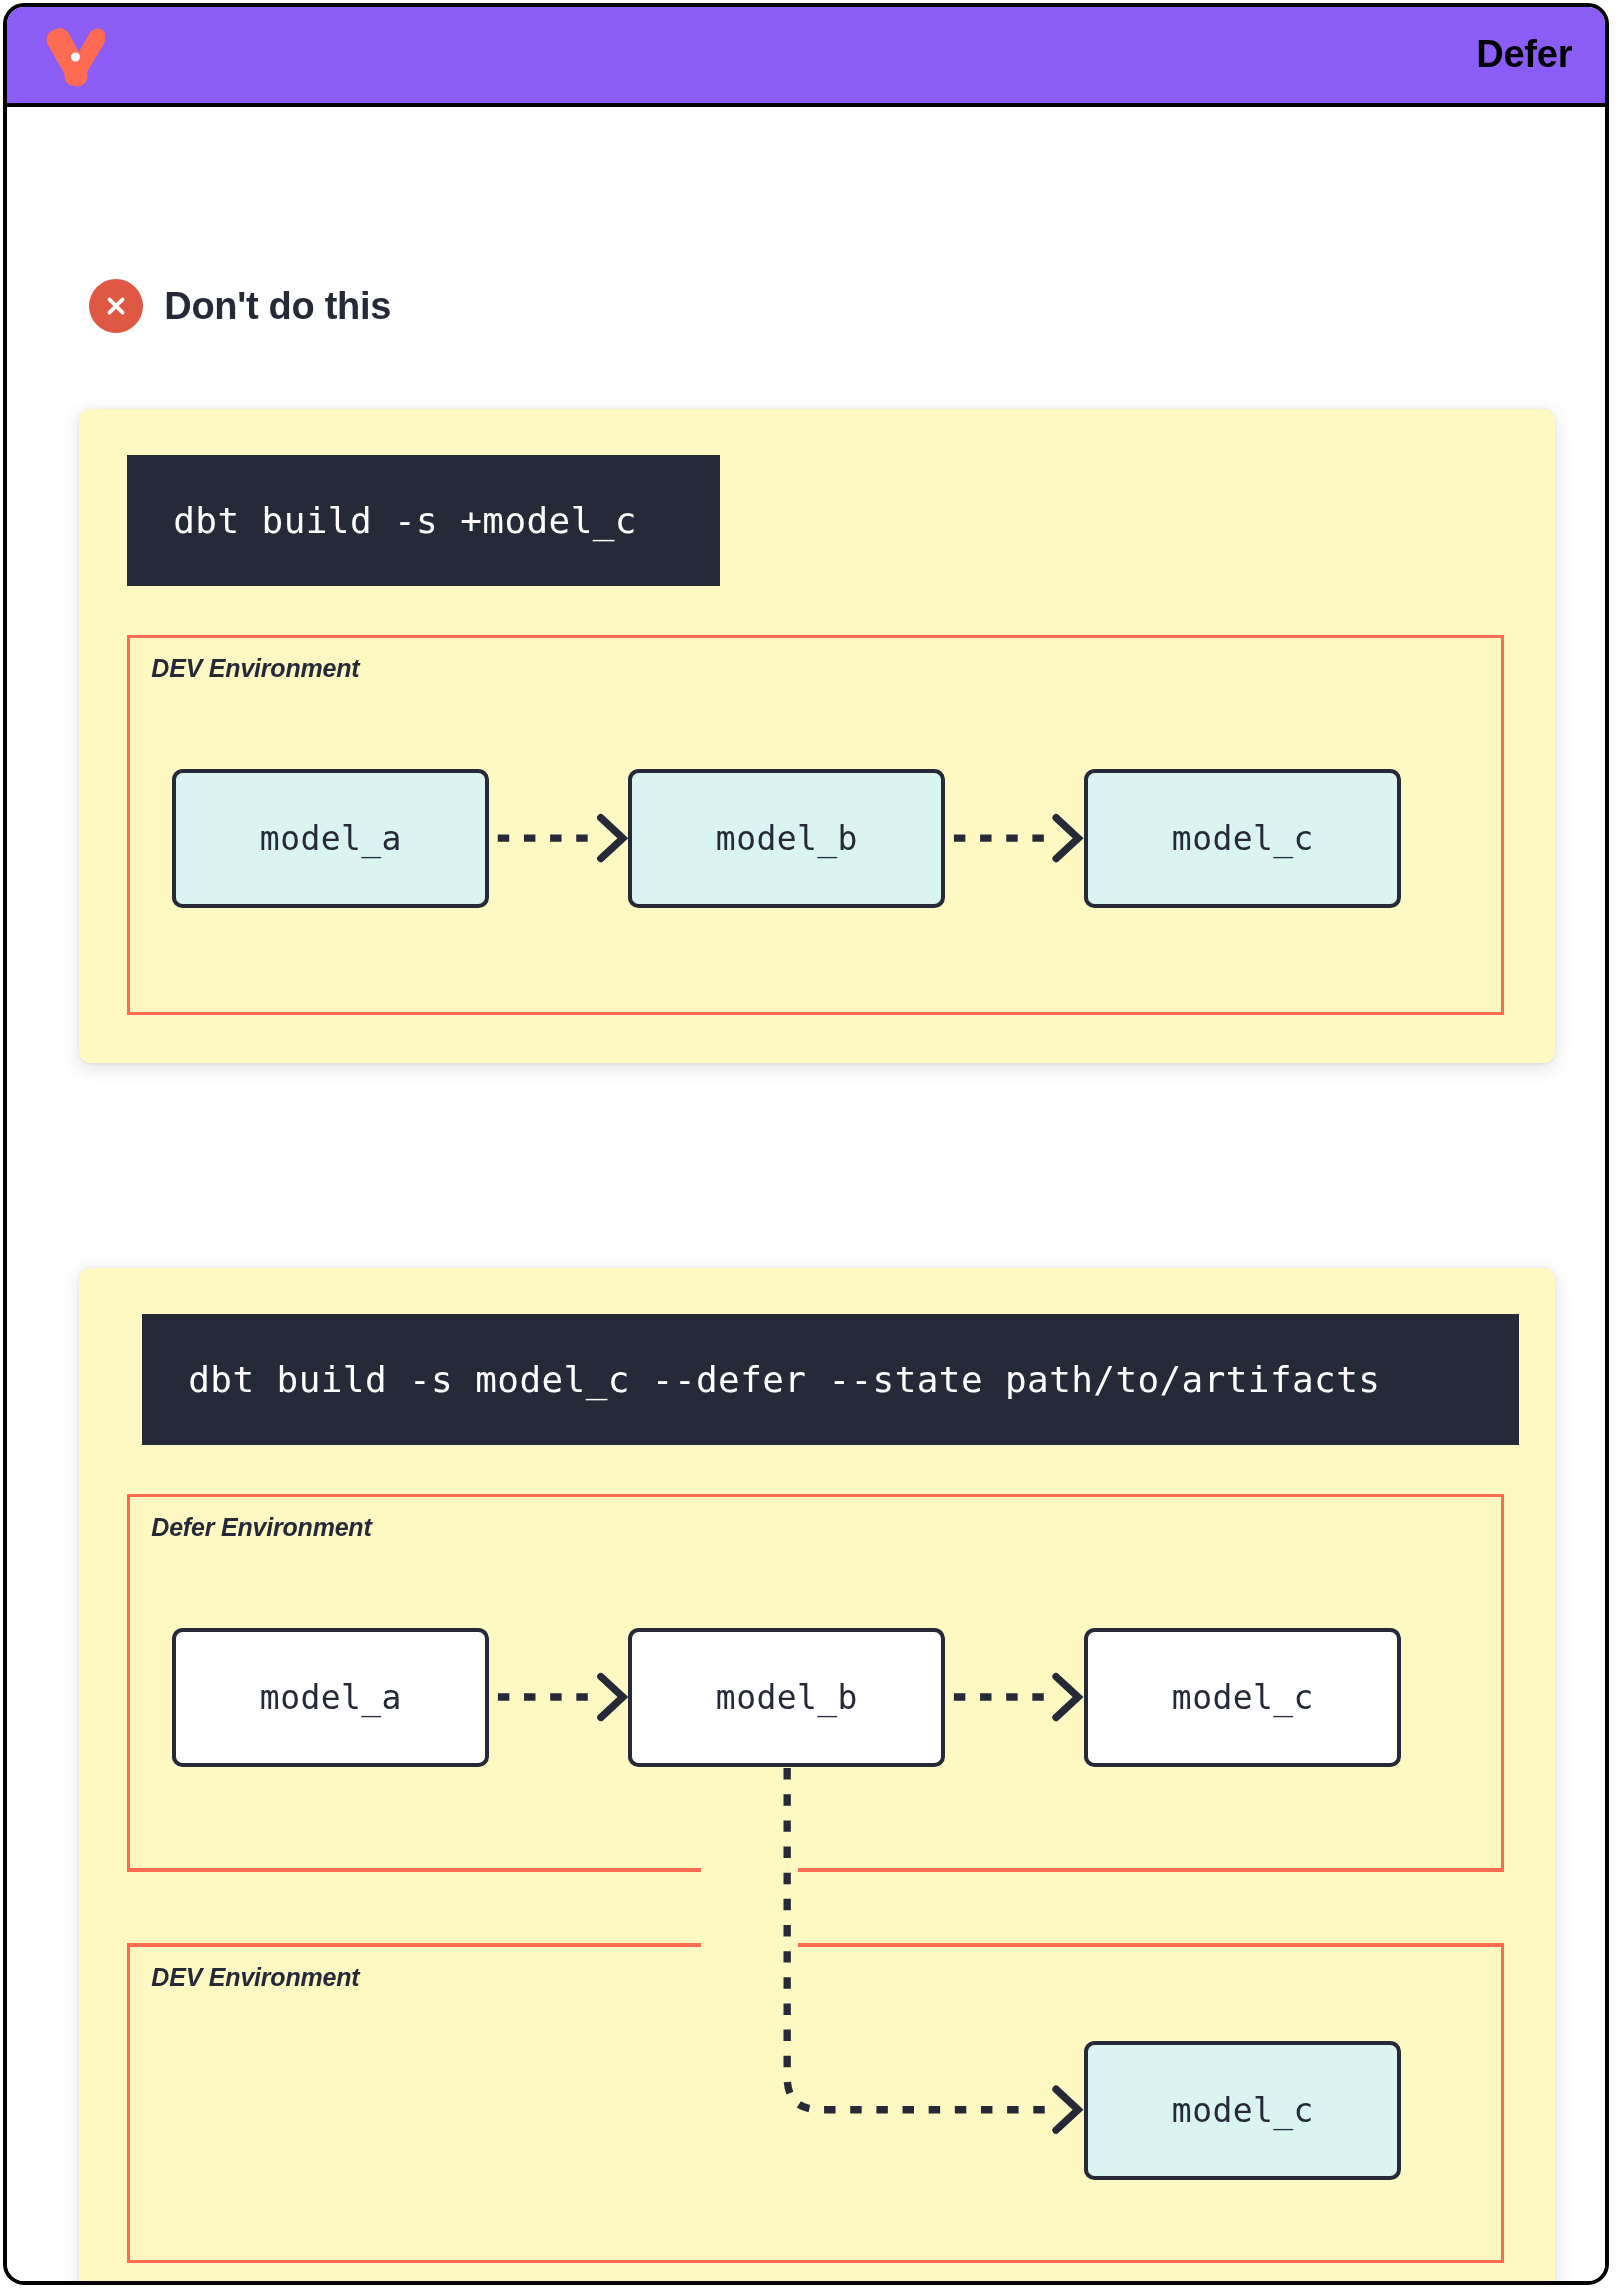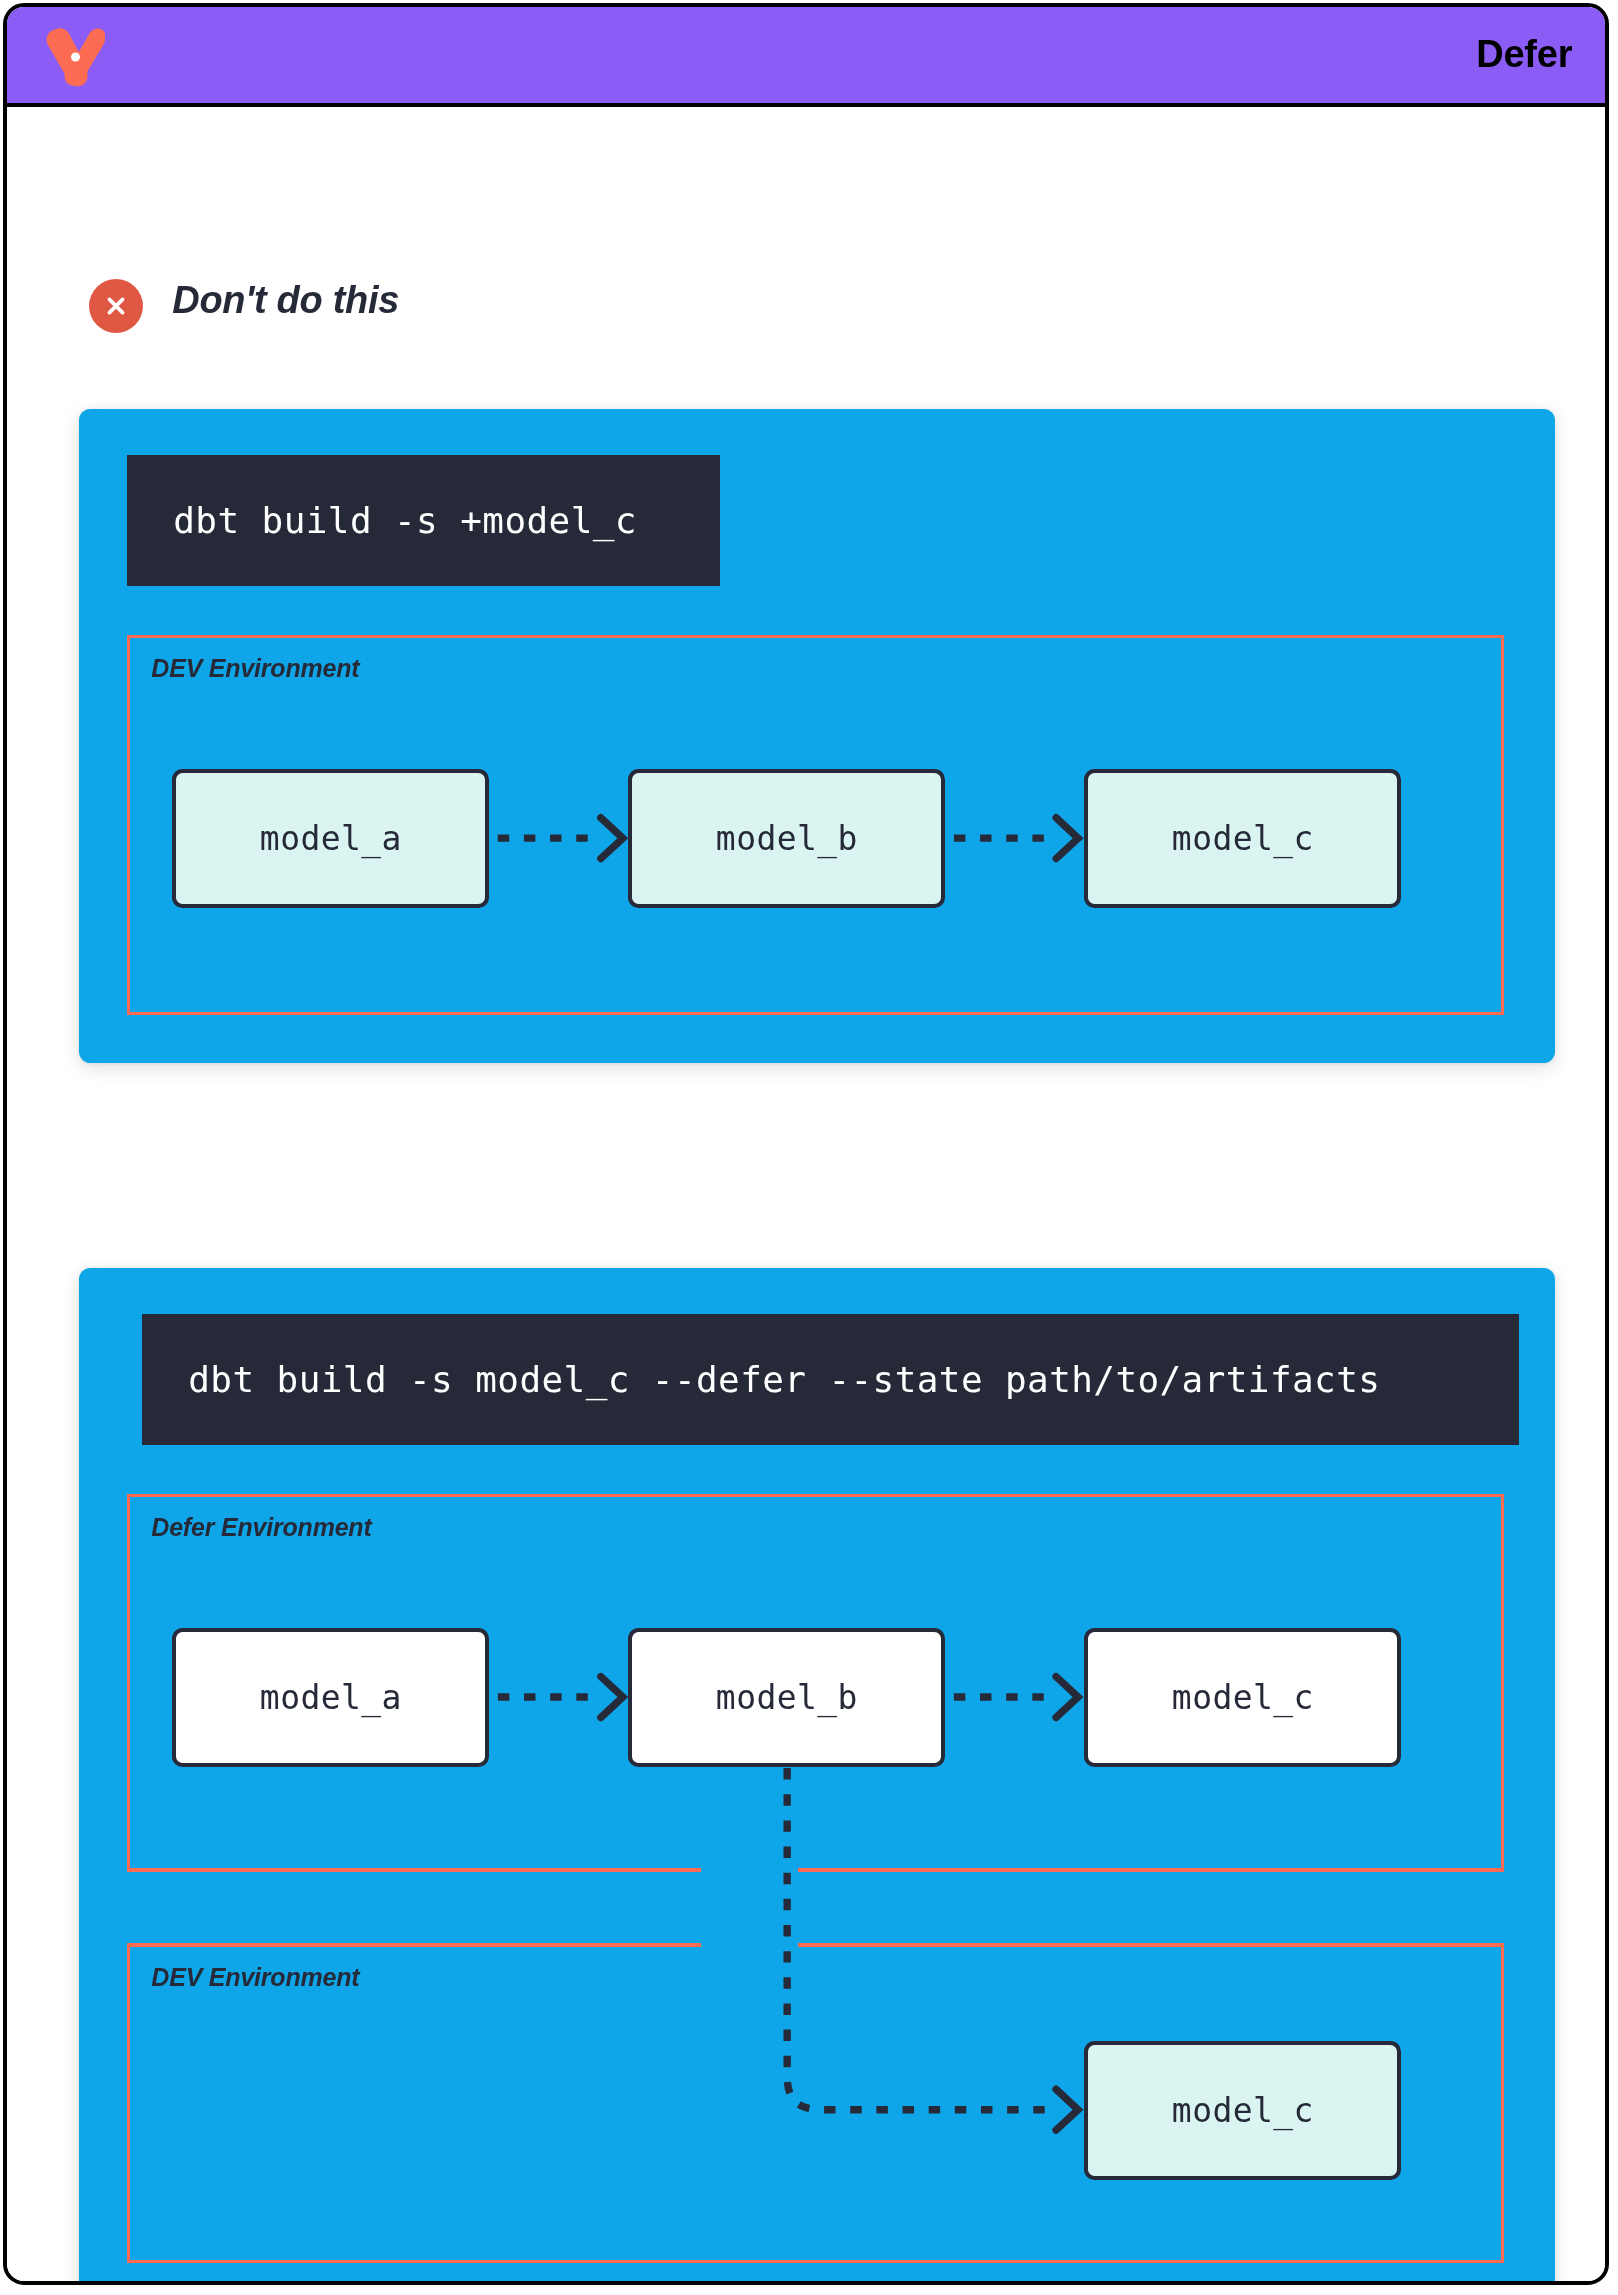--- a/index.html
+++ b/index.html
@@ -55,22 +55,22 @@
   
   .content {
     position: relative;
     padding: 0;
     background: #ffffff;
     height: 2175px;
   }
 
   .section-head {
     display: flex;
-    gap: 29px;
-    font-style: italic;
+    align-items: center;
+    gap: 21px;
   }
   .badge {
     width: 54px;
     height: 54px;
     border-radius: 50%;
     display: flex;
     align-items: center;
     justify-content: center;
     flex: none;
   }
@@ -78,21 +78,21 @@
   .badge-bad { background: #DF5843; }
   .badge-good { background: #18A3A6; }
   .section-title {
     font-size: 38px;
     font-weight: 700;
     color: #262A38;
     letter-spacing: -0.3px;
   }
 
   .card {
-    background: #0ea5e9;
+    background: #fef9c3;
     border-radius: 11.4px;
     box-shadow: 0 4.1px 18px rgba(20,25,45,0.13), 0 0.8px 3.3px rgba(20,25,45,0.07);
     position: relative;
     box-sizing: border-box;
   }
 
   .code-block {
     background: #262A38;
     color: #ffffff;
     font-family: "DejaVu Sans Mono", "Liberation Mono", monospace;

